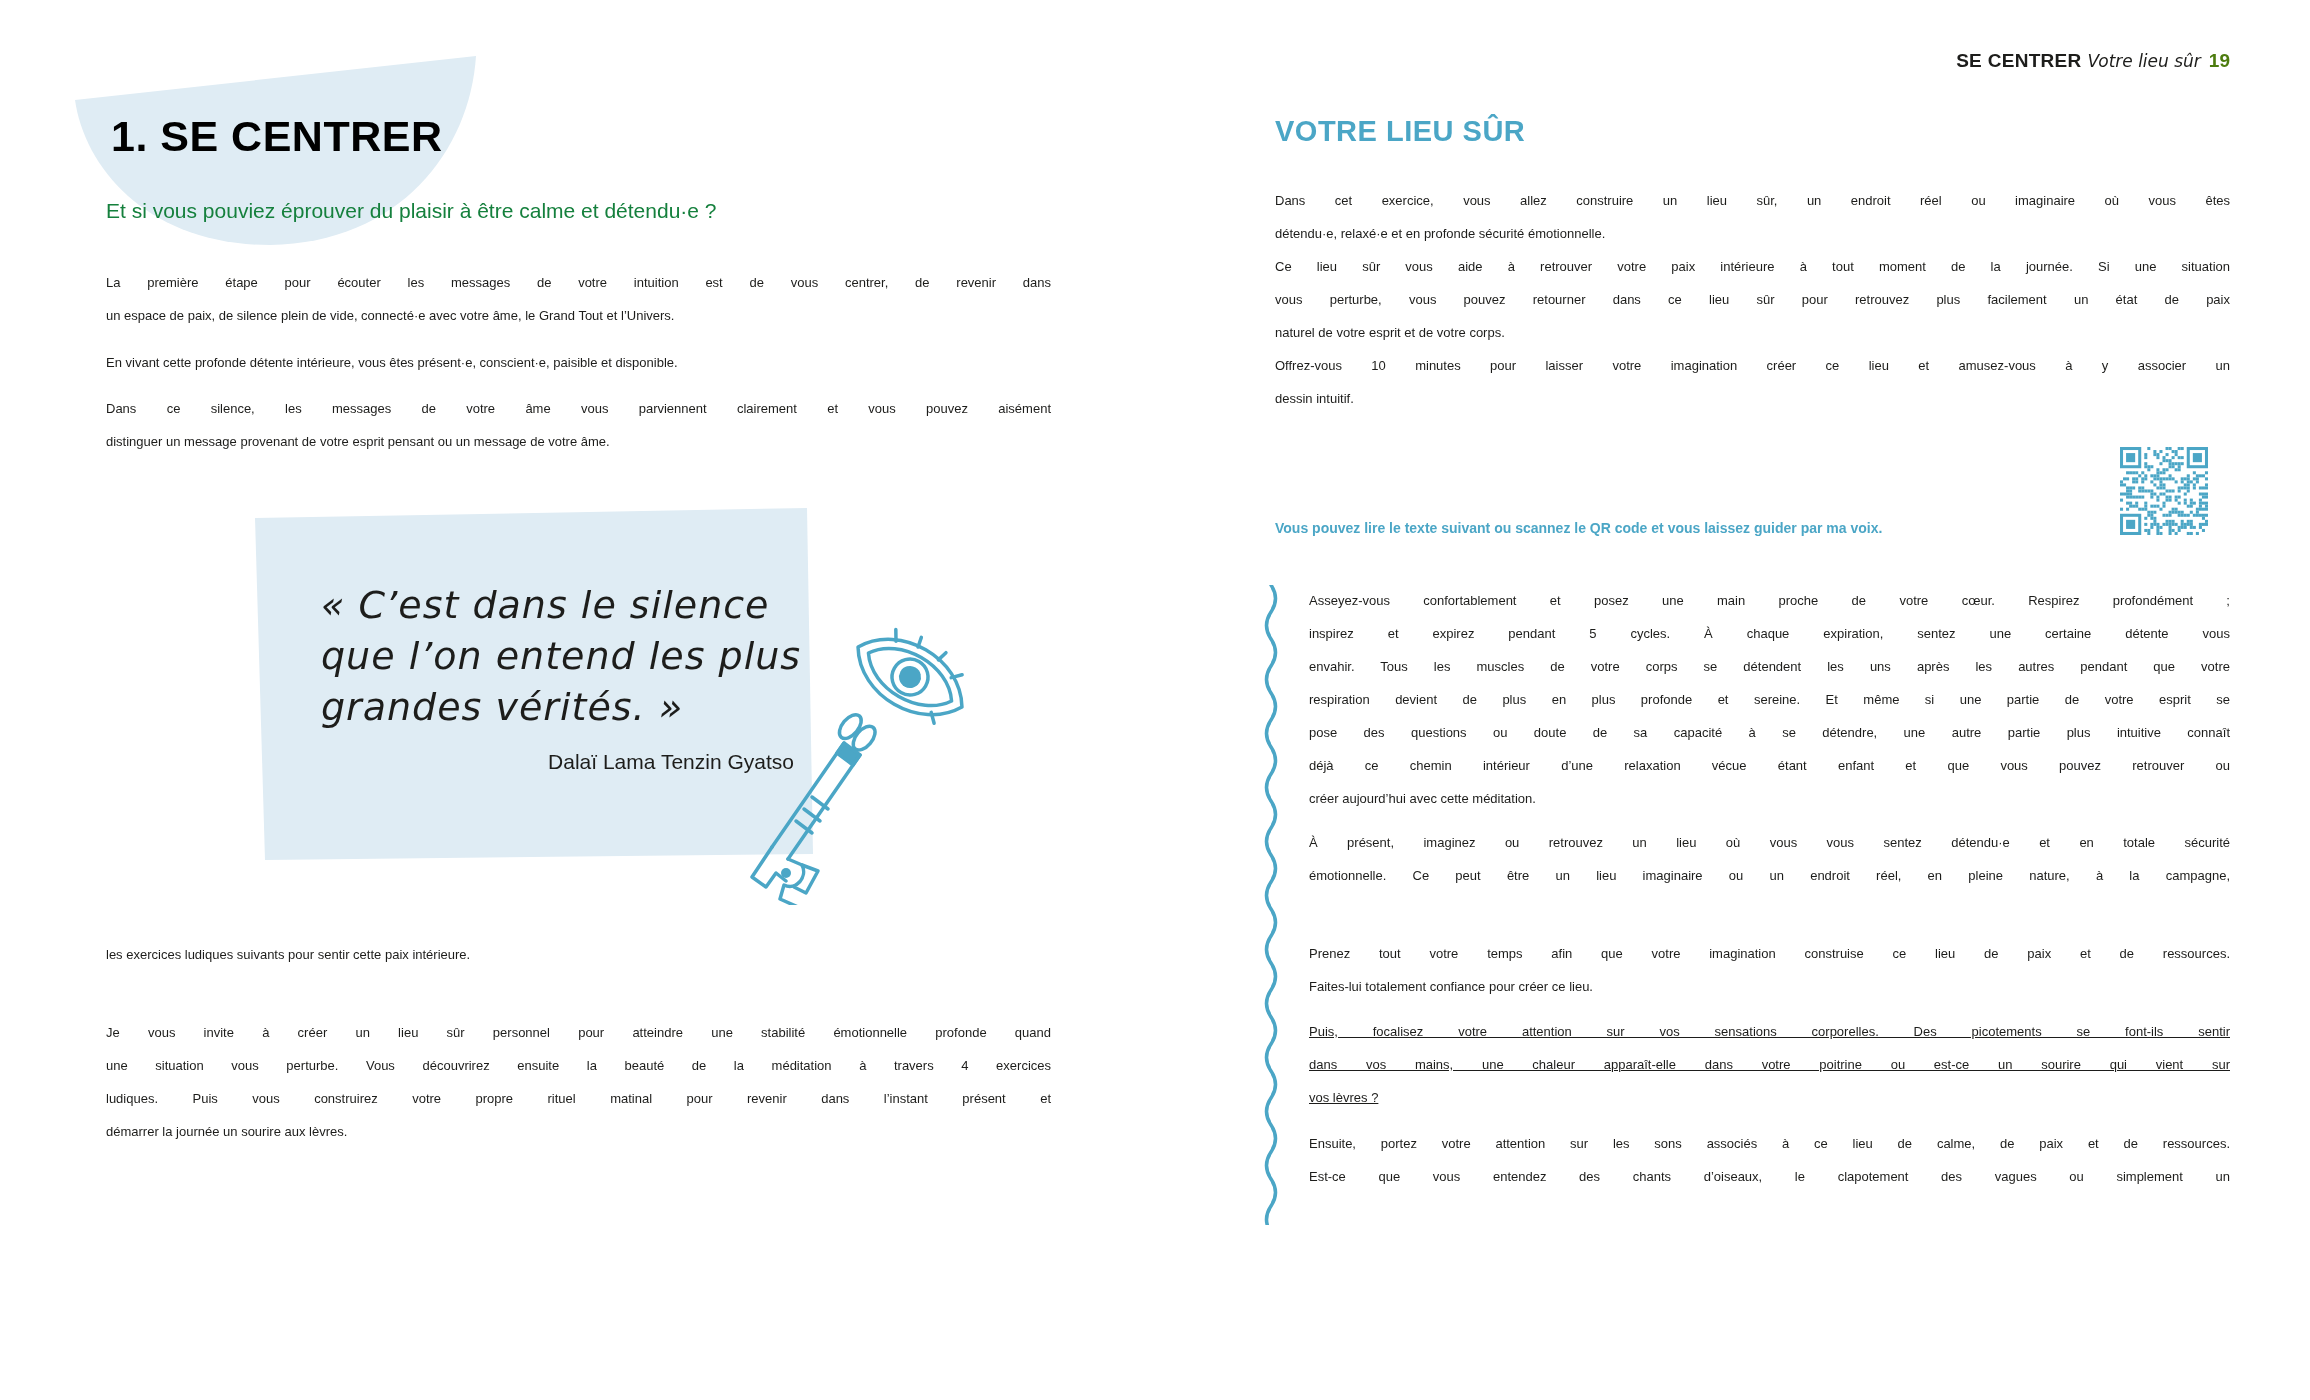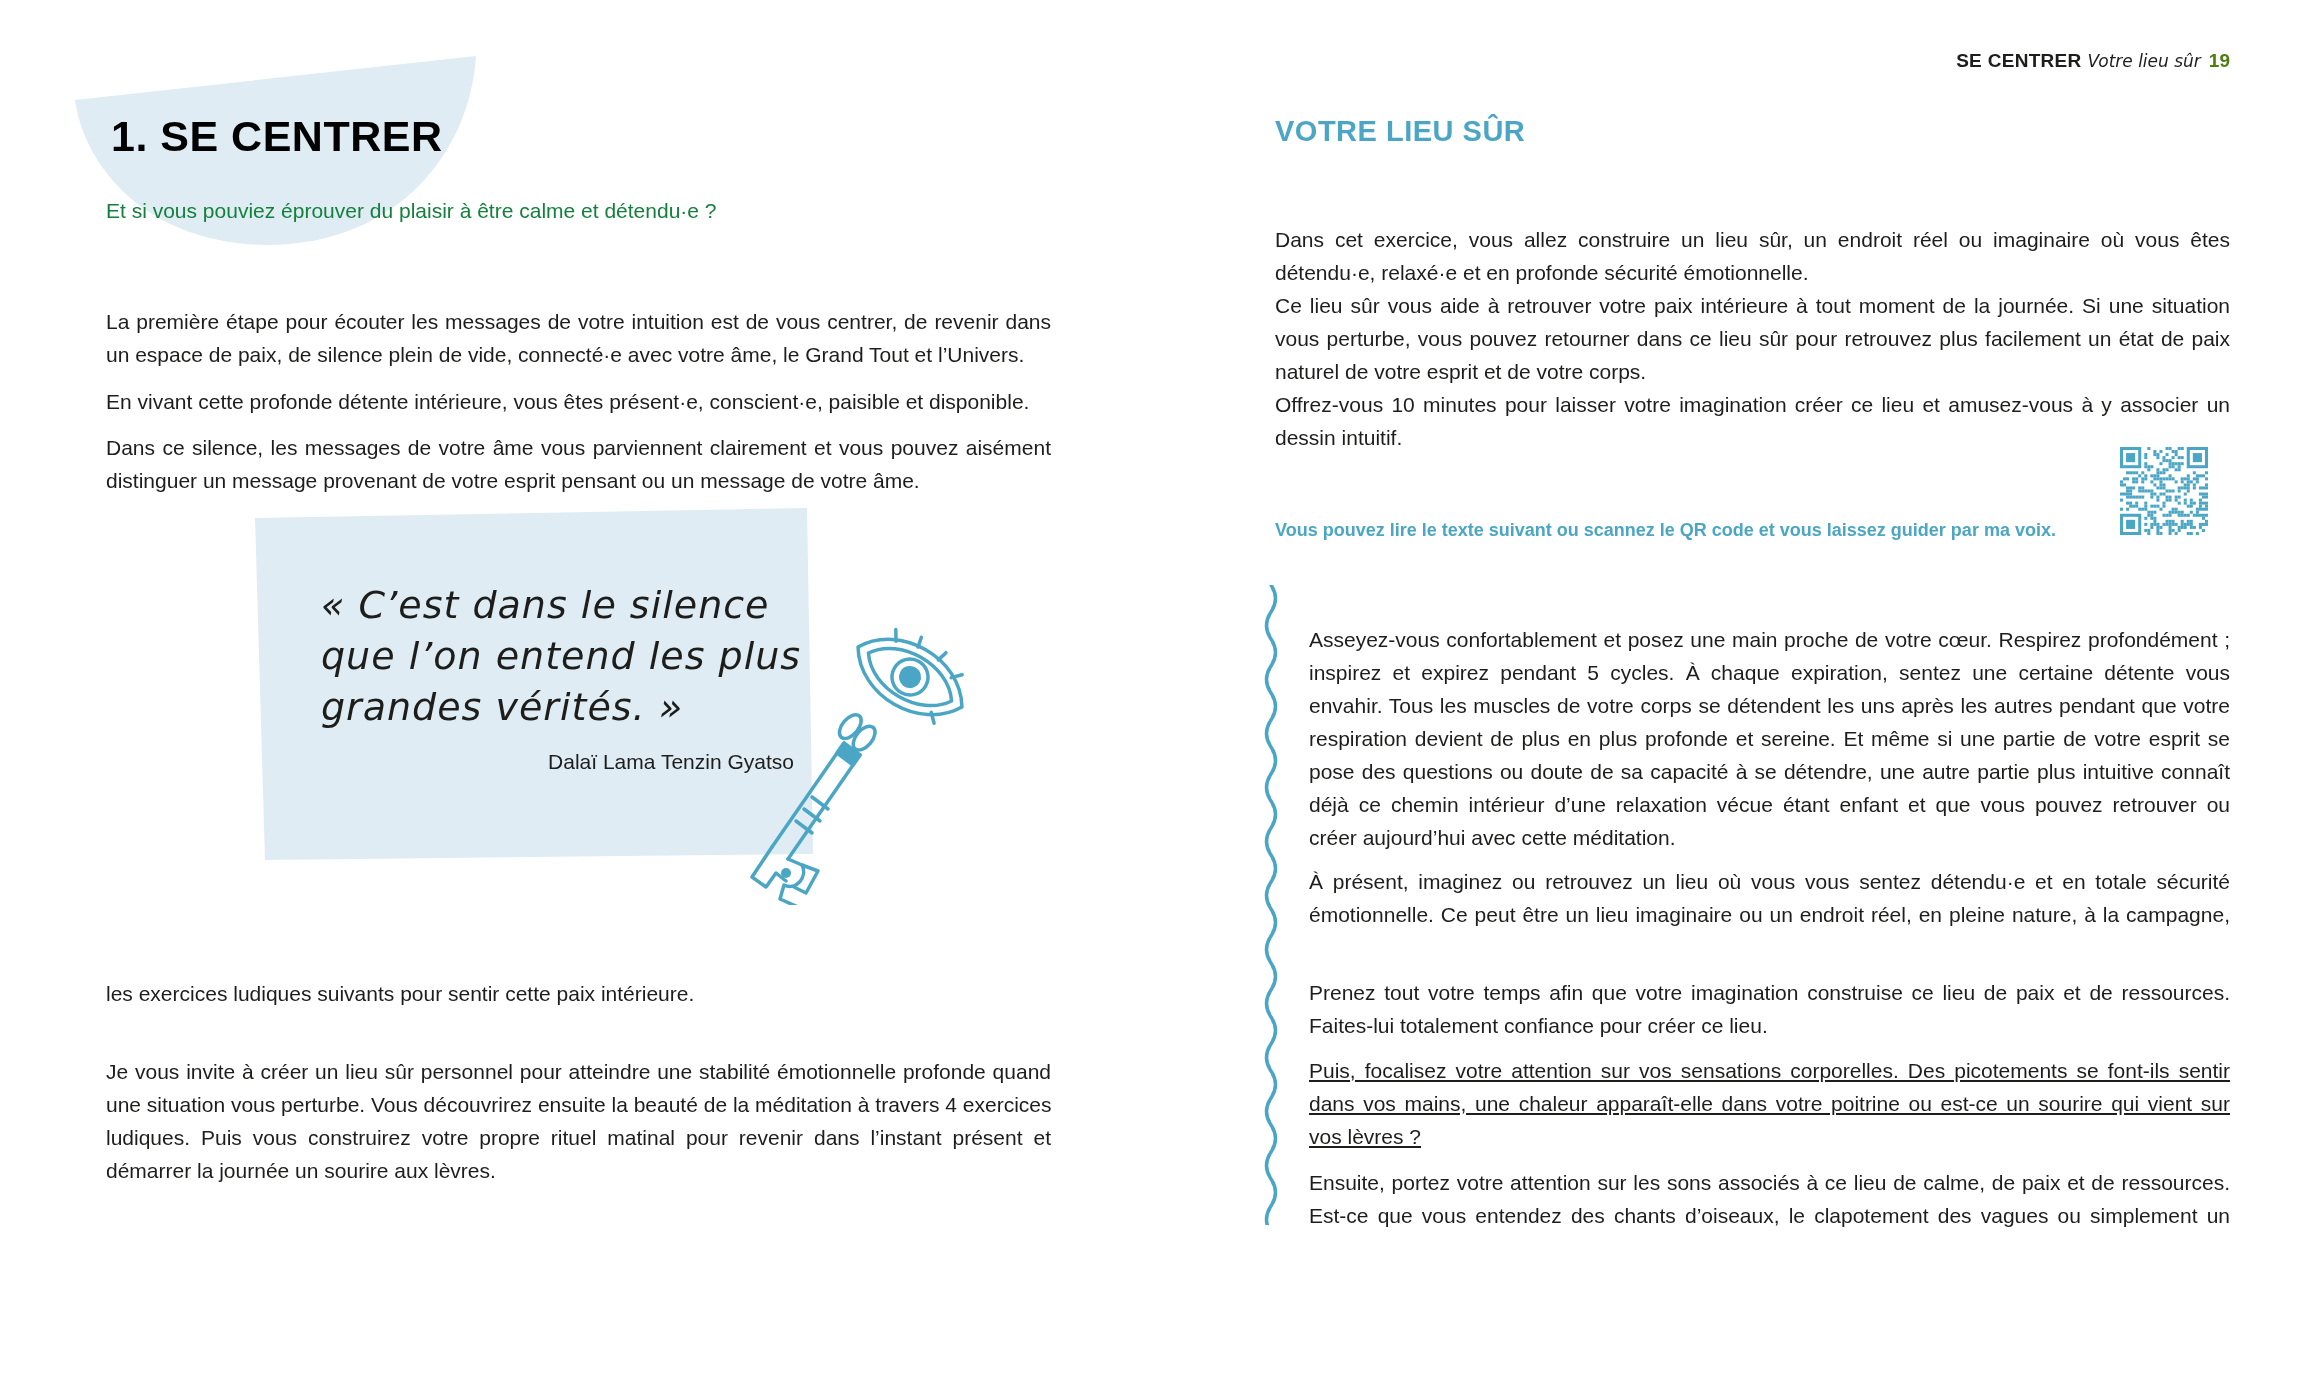--- a/index.html
+++ b/index.html
@@ -11,41 +11,41 @@
 
   .abs { position:absolute; }
 
   
   #bowl { position:absolute; left:0; top:0; width:600px; height:300px; }
   #quote-bg { position:absolute; left:0; top:0; width:900px; height:900px; pointer-events:none; }
 
   .title { left:111px; top:112px; font-size:43px; font-weight:bold; letter-spacing:0.5px; color:#000000; white-space:nowrap; }
   .subtitle { left:106px; top:199px; font-size:21px; color:#15803d; white-space:nowrap; }
 
-  .para { position:absolute; font-size:21px; line-height:33px;margin-top:39px; }
+  .para { position:absolute; font-size:13px; line-height:33px; }
   .para .ln { display:block; text-align:justify; text-align-last:justify; white-space:nowrap; height:33px; overflow:visible; }
   .para .ln.last { text-align-last:left; }
 
   .left-col { left:106px; width:945px; }
 
   .quote { left:321px; top:580px; font-family:"DejaVu Sans", sans-serif; font-style:italic; font-size:38px; line-height:51px; color:#1d1d1b; letter-spacing:1px; }
   .quote .ql { display:block; white-space:nowrap; }
   .author { left:540px; width:254px; top:750px; text-align:right; font-size:21px; white-space:nowrap; }
 
   #key { position:absolute; left:740px; top:615px; width:250px; height:290px; }
 
   
   .running-head { right:80px; top:50px; font-size:19px; white-space:nowrap; }
   .running-head .rh-section { font-weight:bold; color:#1d1d1b; letter-spacing:0.3px; }
   .running-head .rh-sub { font-style:italic; color:#1d1d1b; margin-left:6px; font-family:"DejaVu Sans", sans-serif; font-size:17px; }
   .running-head .rh-num { color:#4d7c0f; font-weight:bold; margin-left:8px; }
 
   .r-heading { left:1275px; top:115px; font-size:29px; font-weight:bold; color:#4ba6c6; letter-spacing:0.5px; white-space:nowrap; }
   .right-col { left:1275px; width:955px; }
-  .instruction { left:1275px; top:520px; font-size:18px; font-weight:bold; color:#4ba6c6; white-space:nowrap; }
+  .instruction { left:1275px; top:520px; font-size:14px; font-weight:bold; color:#4ba6c6; white-space:nowrap; }
   #qr { position:absolute; left:2120px; top:446px; width:88px; height:90px; }
   #wave { position:absolute; left:1258px; top:585px; width:26px; height:640px; }
   .med-col { left:1309px; width:921px; }
 </style>
 </head>
 <body>
 
 <div class="page page-left">
   <svg id="bowl" viewBox="0 0 600 300">
     <path d="M75,100 L476,56 C470,150 400,243 270,245 C150,245 85,170 75,100 Z" fill="#dfecf4"></path>

